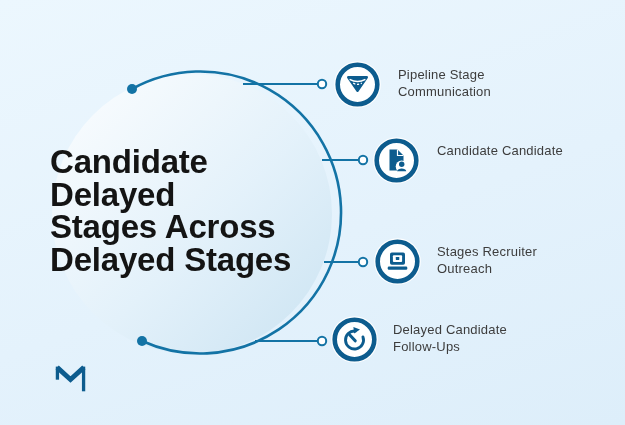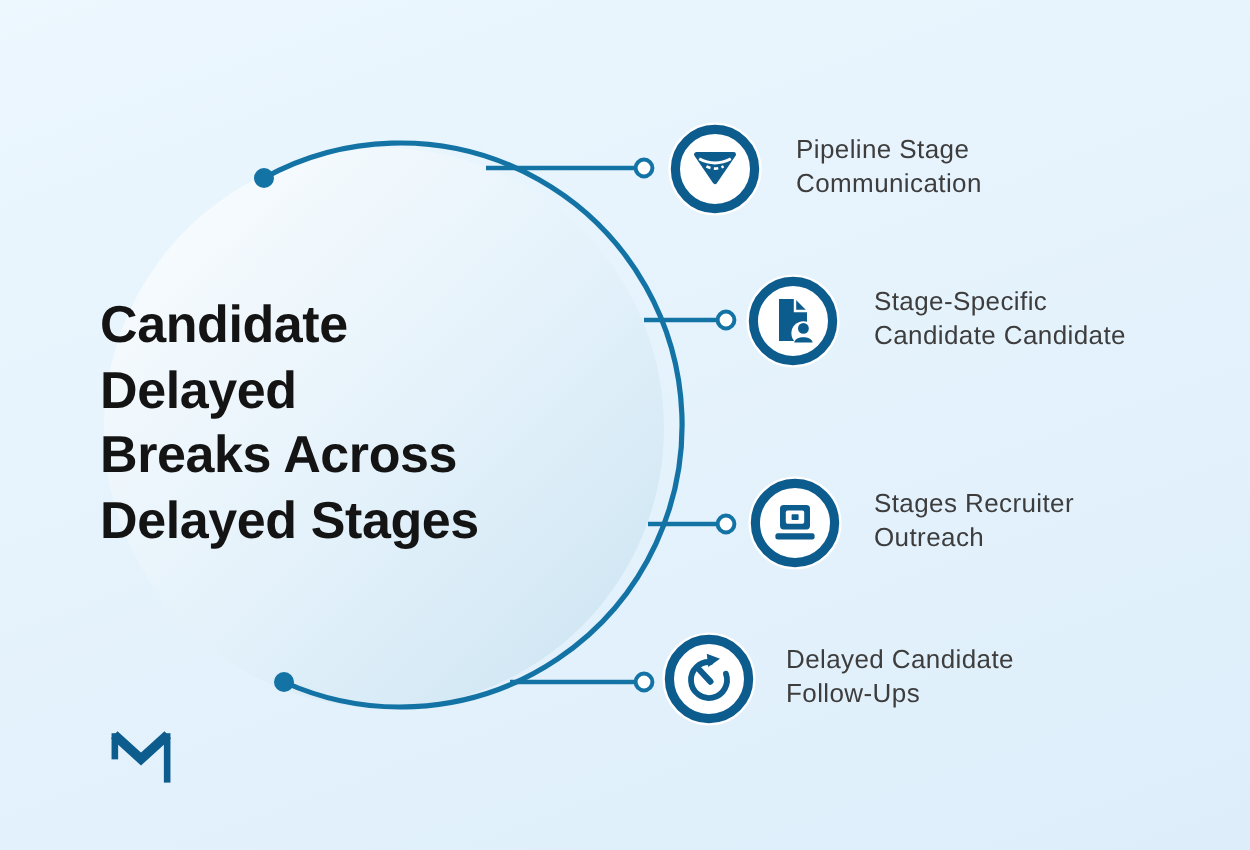--- a/index.html
+++ b/index.html
@@ -12,21 +12,21 @@
   *{margin:0;padding:0;box-sizing:border-box;}
   html,body{width:625px;height:425px;}
   body{font-family:"Liberation Sans","DejaVu Sans",sans-serif;}
   .stage{
     position:relative;width:625px;height:425px;overflow:hidden;
     background:linear-gradient(160deg,var(--bg1) 0%,#e4f2fc 55%,var(--bg2) 100%);
   }
   svg.wires{position:absolute;left:0;top:0;width:625px;height:425px;}
   .title{
     position:absolute;left:50px;top:146px;
-    font-size:26px;line-height:32.5px;font-weight:700;
+    font-size:33px;line-height:32.5px;font-weight:700;
     color:var(--title);letter-spacing:-0.2px;
   }
   .title span{display:block;}
   .item{position:absolute;}
   .badge{position:absolute;width:47px;height:47px;}
   .label{
     position:absolute;width:185px;
     font-size:13px;line-height:16.5px;color:var(--label);
     letter-spacing:0.2px;
   }
@@ -59,21 +59,21 @@
 
     <circle cx="322" cy="84" r="4.2" fill="#ffffff" stroke="var(--accent)" stroke-width="2"></circle>
     <circle cx="363" cy="160" r="4.2" fill="#ffffff" stroke="var(--accent)" stroke-width="2"></circle>
     <circle cx="363" cy="262" r="4.2" fill="#ffffff" stroke="var(--accent)" stroke-width="2"></circle>
     <circle cx="322" cy="341" r="4.2" fill="#ffffff" stroke="var(--accent)" stroke-width="2"></circle>
   </svg>
 
   <h1 class="title">
     <span>Candidate</span>
     <span>Delayed</span>
-    <span>Breaks Across</span>
+    <span>Stages Across</span>
     <span>Delayed Stages</span>
   </h1>
 
   <div class="item">
     <svg class="badge" style="left:334px;top:61px" viewBox="0 0 47 47">
       <circle cx="23.5" cy="23.5" r="23.3" fill="#ffffff"></circle>
       <circle cx="23.5" cy="23.5" r="19.8" fill="#ffffff" stroke="var(--icon)" stroke-width="4.6"></circle>
       <path d="M 14.2 16.2 L 32.8 16.2 L 23.5 29.8 Z" fill="var(--icon)" stroke="var(--icon)" stroke-width="2.4" stroke-linejoin="round"></path>
       <path d="M 15.6 18.4 Q 23.5 22.6 31.4 18.4" fill="none" stroke="#ffffff" stroke-width="1.5"></path>
       <path d="M 19.2 22.2 Q 23.5 24.4 27.8 22.2" fill="none" stroke="#ffffff" stroke-width="1.3" stroke-dasharray="2.2 1.7"></path>
@@ -88,21 +88,20 @@
     <svg class="badge" style="left:373px;top:137px" viewBox="0 0 47 47">
       <circle cx="23.5" cy="23.5" r="23.3" fill="#ffffff"></circle>
       <circle cx="23.5" cy="23.5" r="19.8" fill="#ffffff" stroke="var(--icon)" stroke-width="4.6"></circle>
       <path d="M 16.5 12.5 H 24.5 L 30.5 18.5 V 33.5 H 16.5 Z" fill="var(--icon)"></path>
       <path d="M 24.5 12.5 V 18.5 H 30.5" fill="none" stroke="#ffffff" stroke-width="1.2"></path>
       <circle cx="28.7" cy="29.6" r="6" fill="#ffffff"></circle>
       <circle cx="28.7" cy="27.2" r="2.7" fill="var(--icon)"></circle>
       <path d="M 24.1 34.2 C 24.6 30.7 32.8 30.7 33.3 34.2 Z" fill="var(--icon)"></path>
     </svg>
     <div class="label" style="left:437px;top:143px">
-      <span>Stage-Specific</span>
       <span>Candidate Candidate</span>
     </div>
   </div>
 
   <div class="item">
     <svg class="badge" style="left:374px;top:238px" viewBox="0 0 47 47">
       <circle cx="23.5" cy="23.5" r="23.3" fill="#ffffff"></circle>
       <circle cx="23.5" cy="23.5" r="19.8" fill="#ffffff" stroke="var(--icon)" stroke-width="4.6"></circle>
       <rect x="16" y="14.5" width="15" height="12.2" rx="1.8" fill="var(--icon)"></rect>
       <rect x="18.9" y="17.3" width="9.2" height="6.6" rx="0.9" fill="#ffffff"></rect>

